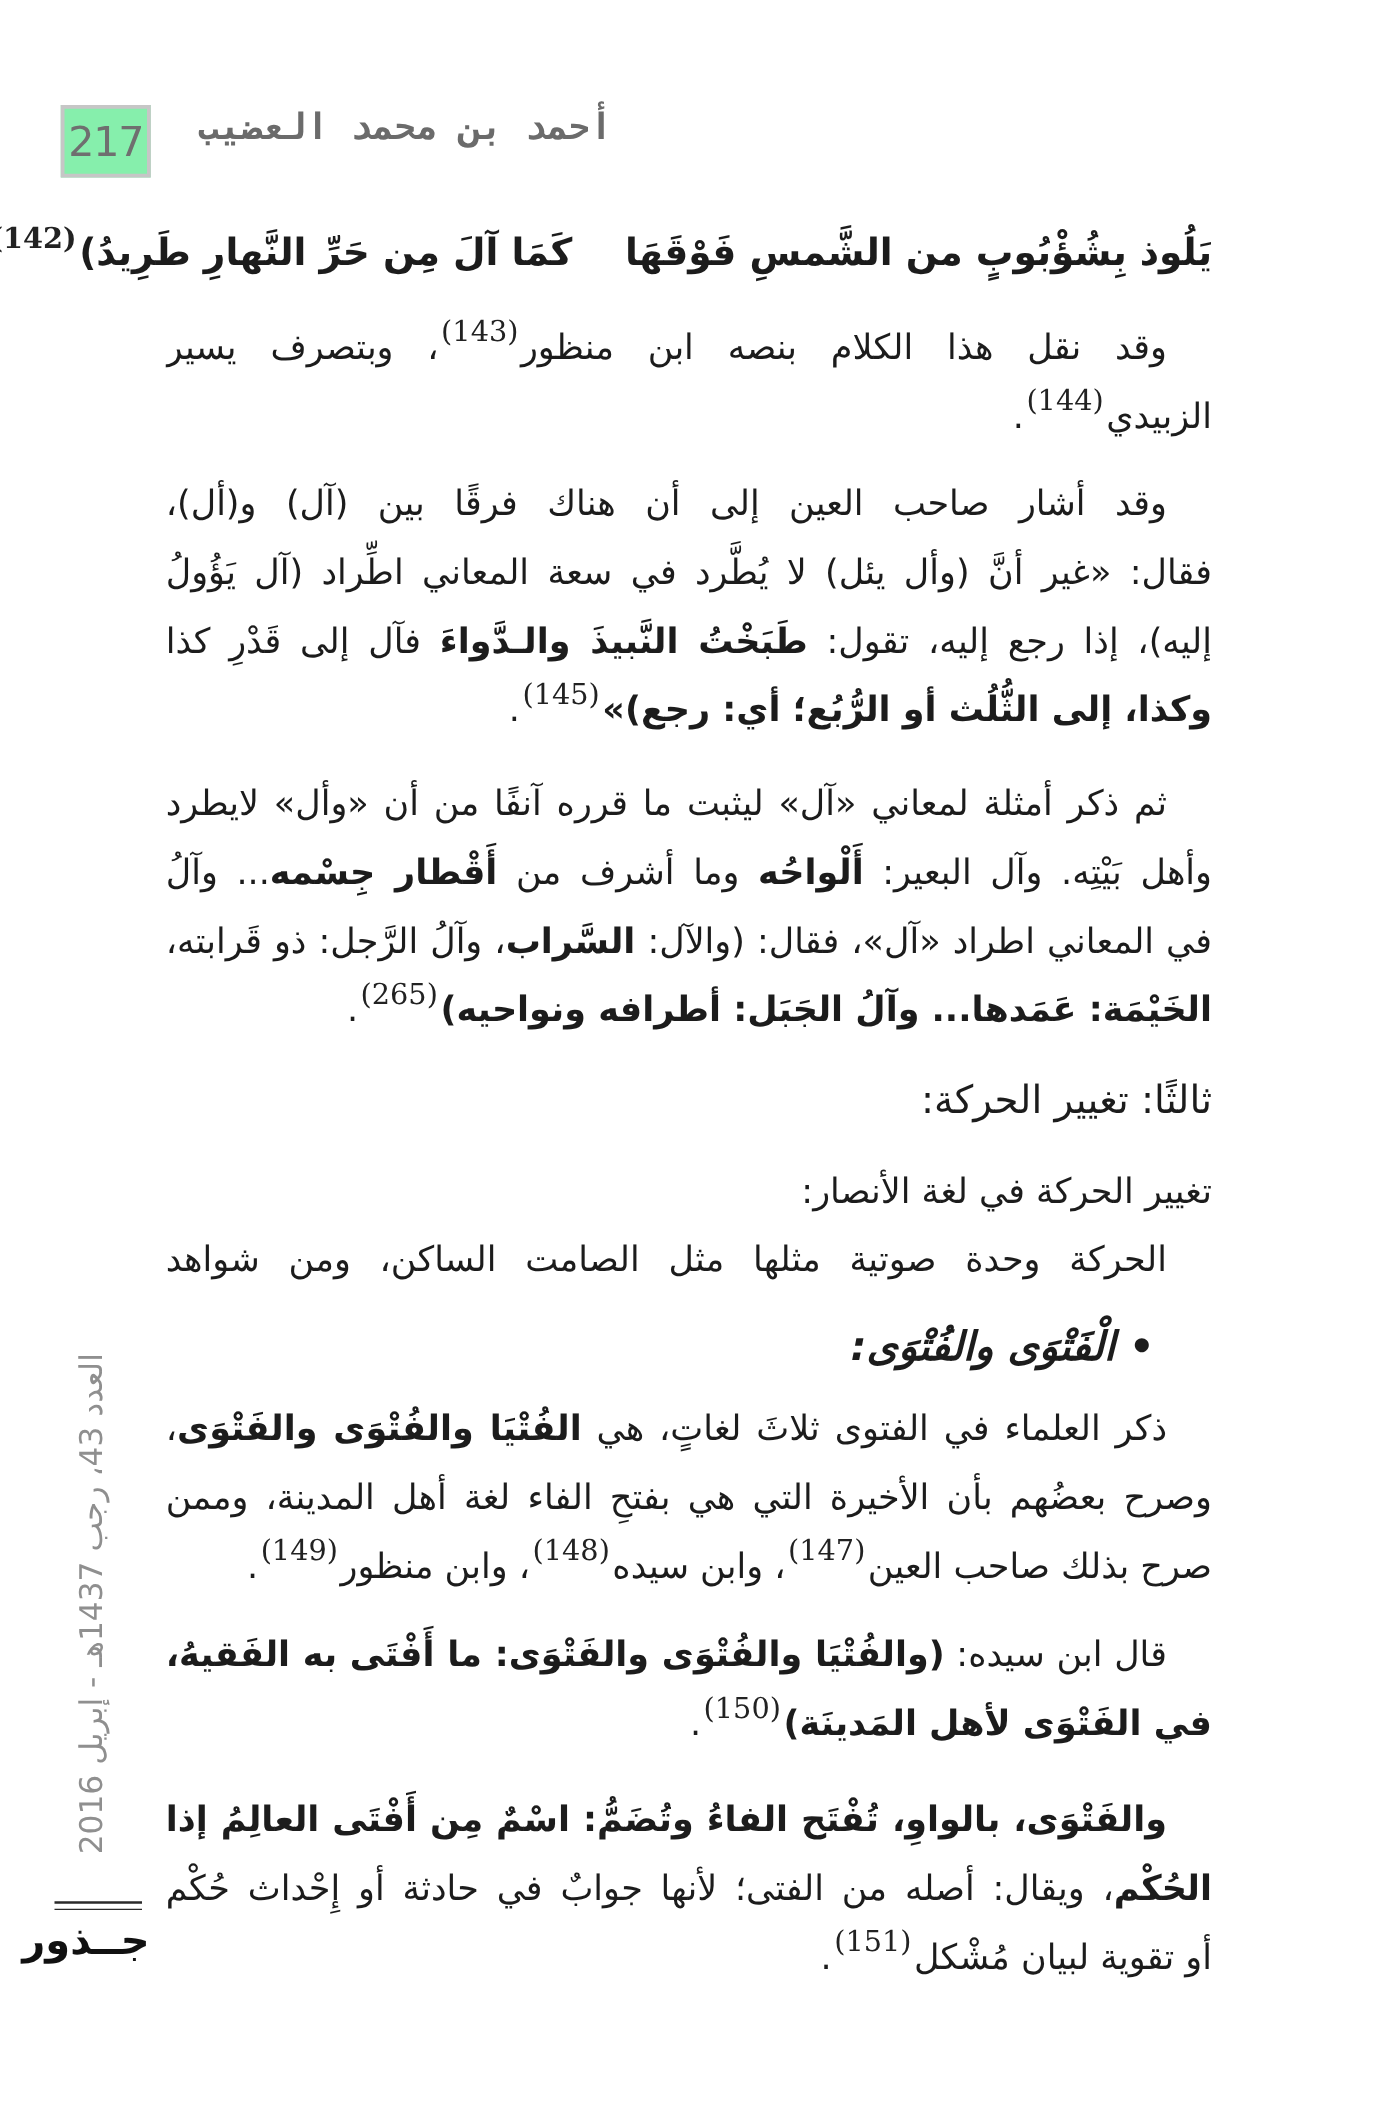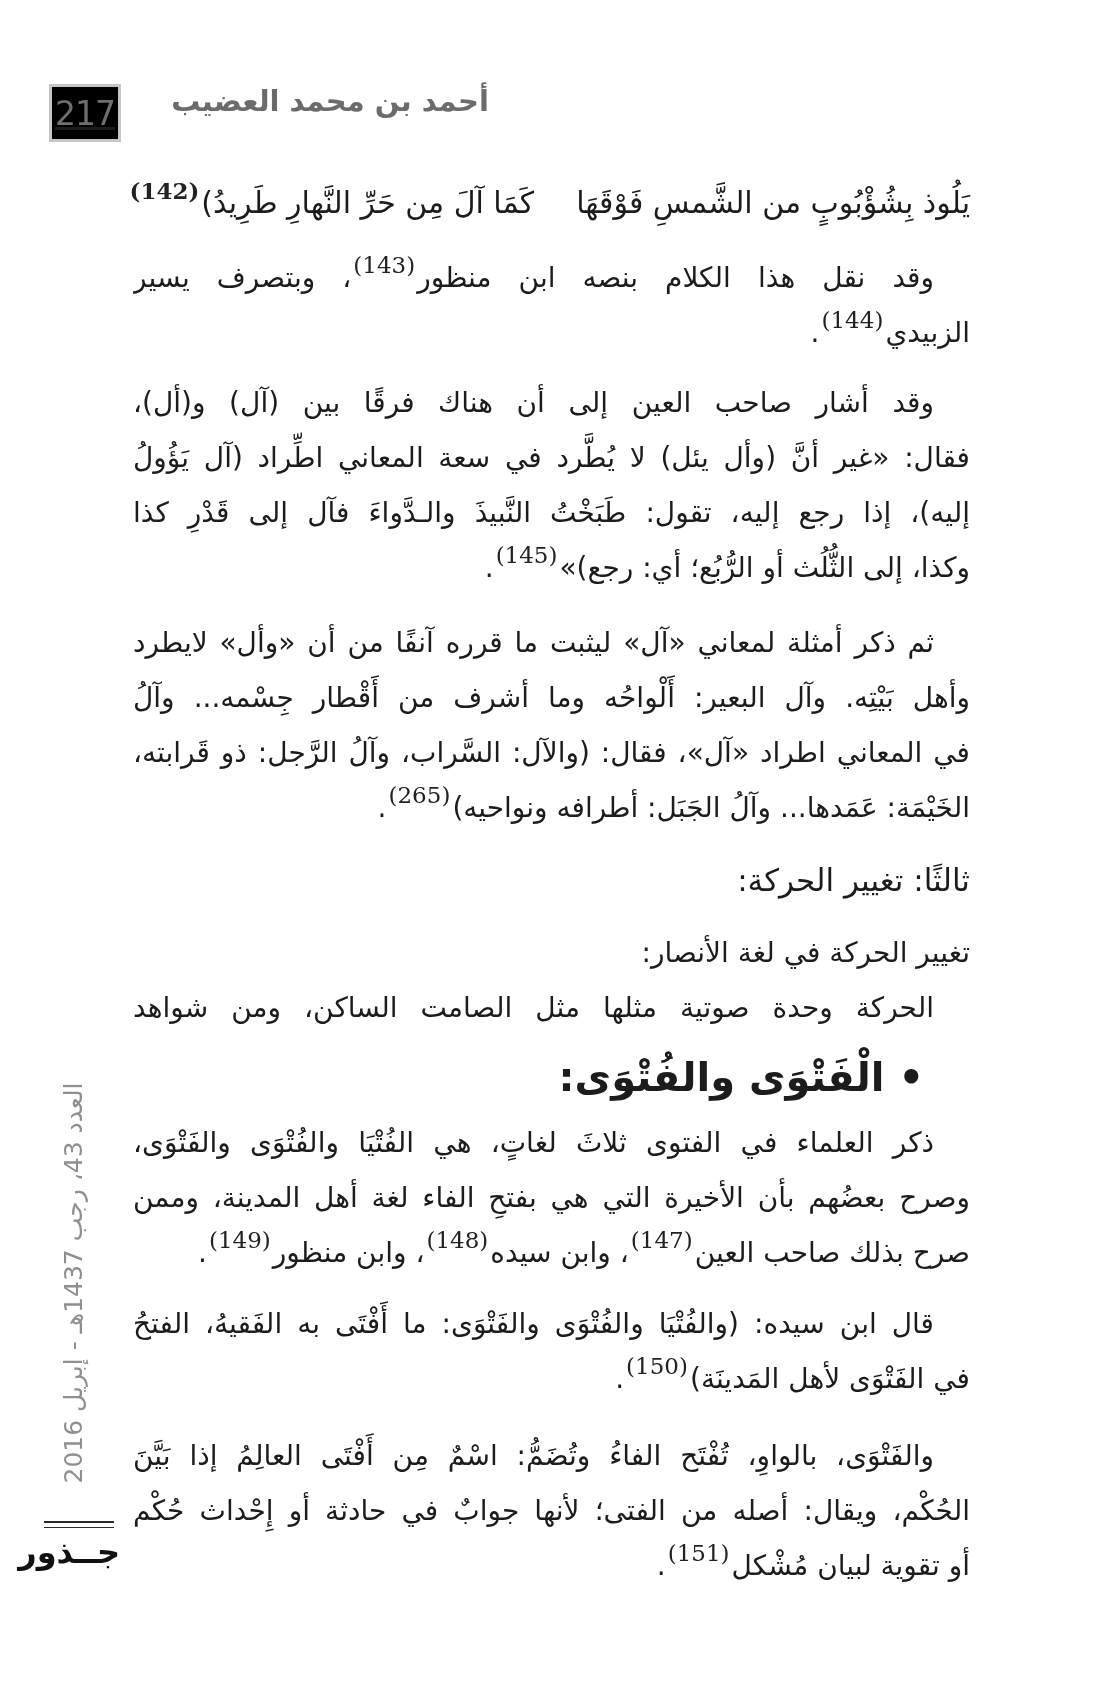--- a/index.html
+++ b/index.html
@@ -4,45 +4,46 @@
 <style>
   html,body{margin:0;padding:0;}
   body{
     width:1103px;height:1693px;position:relative;background:#ffffff;
     font-family:"DejaVu Sans",sans-serif;direction:rtl;overflow:hidden;
     color:#1c1c1c;
   }
   
   .pagenum-box{
     position:absolute;left:49px;top:84px;width:66px;height:52px;
-    border:3px solid #c6c6c6;background:#000000;
-    display:flex;align-items:center;justify-content:center;text-decoration:underline;
+    border:3px solid #c6c6c6;background:#86efac;
+    display:flex;align-items:center;justify-content:center;
   }
   .pagenum-box span{
     font-family:"DejaVu Sans",sans-serif;font-size:33px;color:#6f6f6f;
     letter-spacing:-1px;direction:ltr;
   }
   .author{
     position:absolute;left:170px;top:84px;width:320px;
     font-size:29px;font-weight:bold;color:#6b6b6b;text-align:center;
     white-space:nowrap;
+    font-family:Liberation Mono, monospace;
   }
   
   .column{
     position:absolute;top:175px;left:133px;width:837px;
     direction:rtl;font-size:28px;line-height:55px;
   }
   .block{margin:0;}
   .line{height:55px;text-align:right;white-space:nowrap;}
   .line.just{white-space:normal;text-align:justify;text-align-last:justify;overflow:hidden;}
   .line.ind{text-indent:36px;}
   .verse .line{font-weight:bold;font-size:30px;}
   .heading .line{font-weight:normal;font-size:31px;}
-  .bullet-heading .line{font-weight:bold;font-size:40px;text-indent:46px;}
-  .b{font-weight:normal;}
+  .bullet-heading .line{font-weight:bold;font-size:32px;text-indent:46px;font-style:italic;}
+  .b{font-weight:bold;}
   sup.fn{
     font-family:"DejaVu Serif",serif;font-size:23px;color:#222;
     vertical-align:baseline;position:relative;top:-14px;
     unicode-bidi:isolate;direction:ltr;padding:0 2px;
   }
   .gap{display:inline-block;}
   
   .issue-vertical{
     position:absolute;left:-150px;top:1267px;width:450px;height:32px;
     transform:rotate(-90deg);

